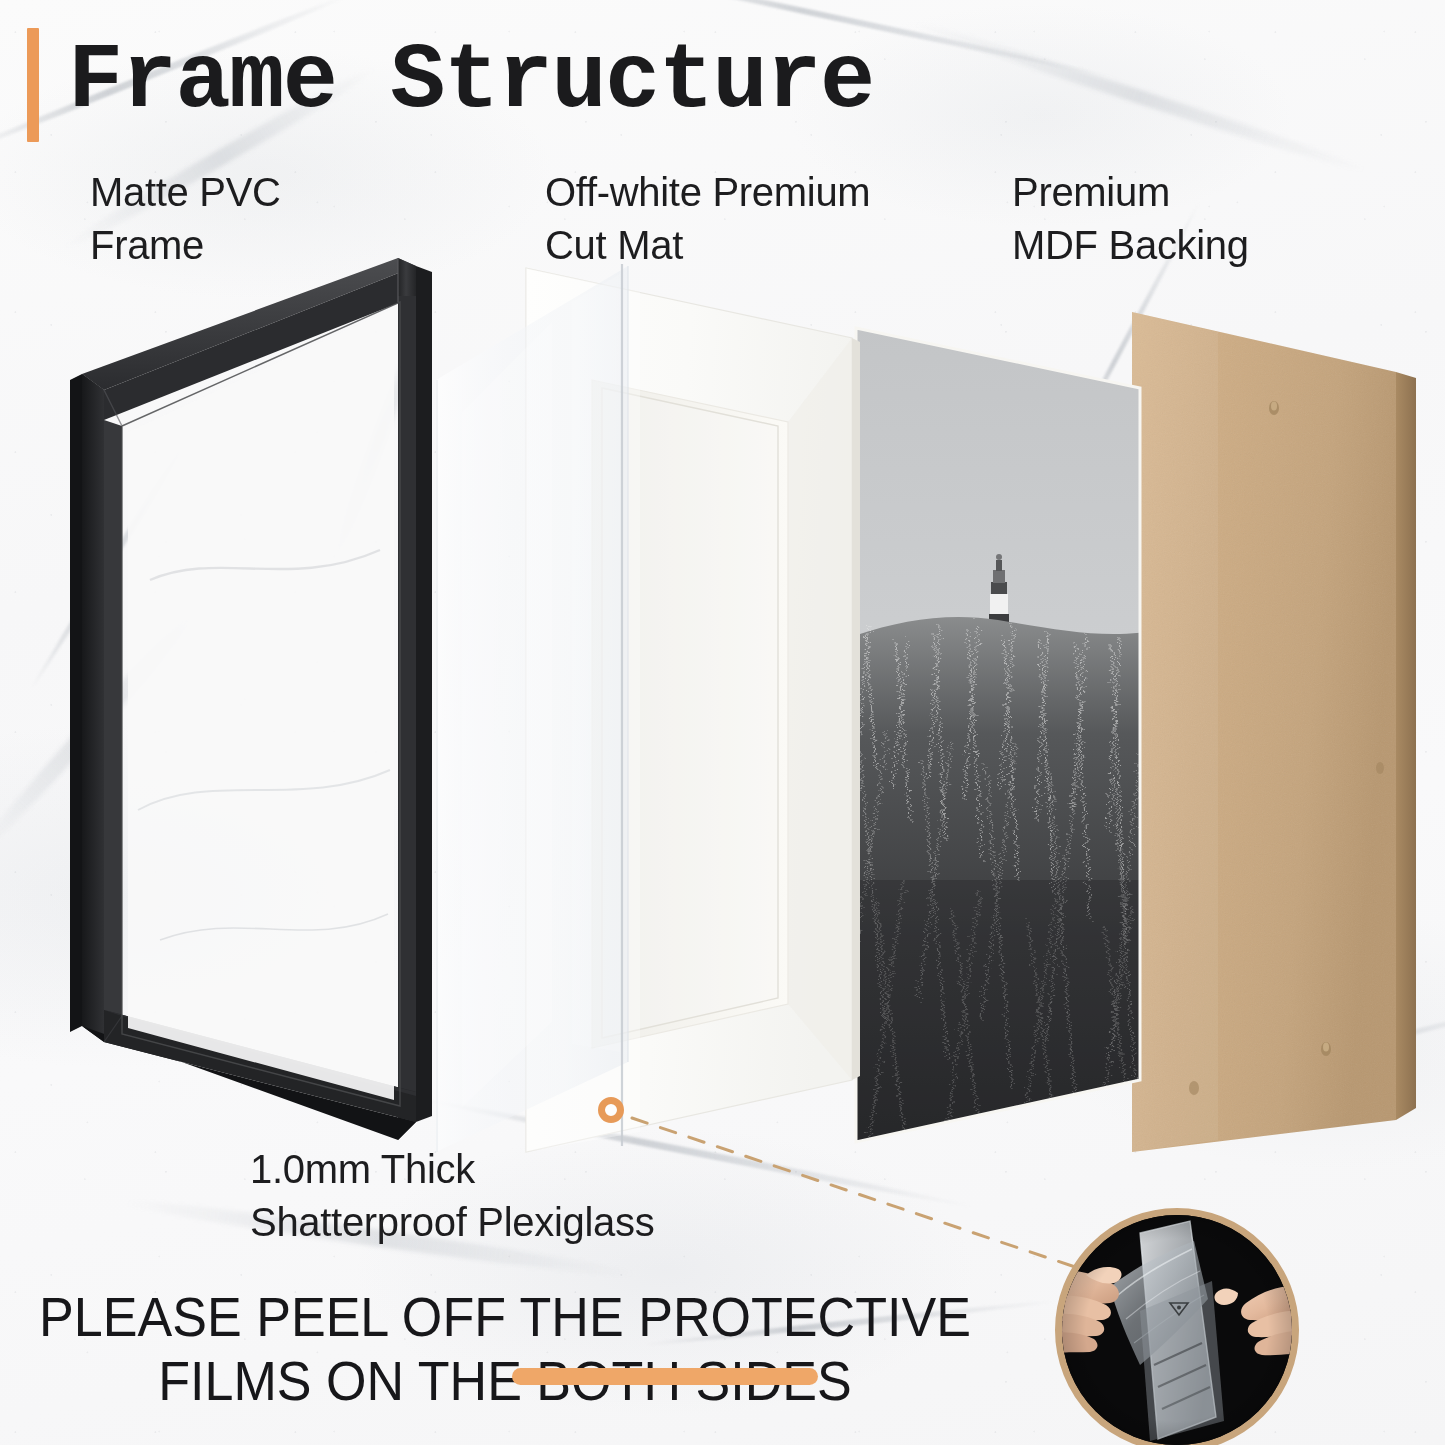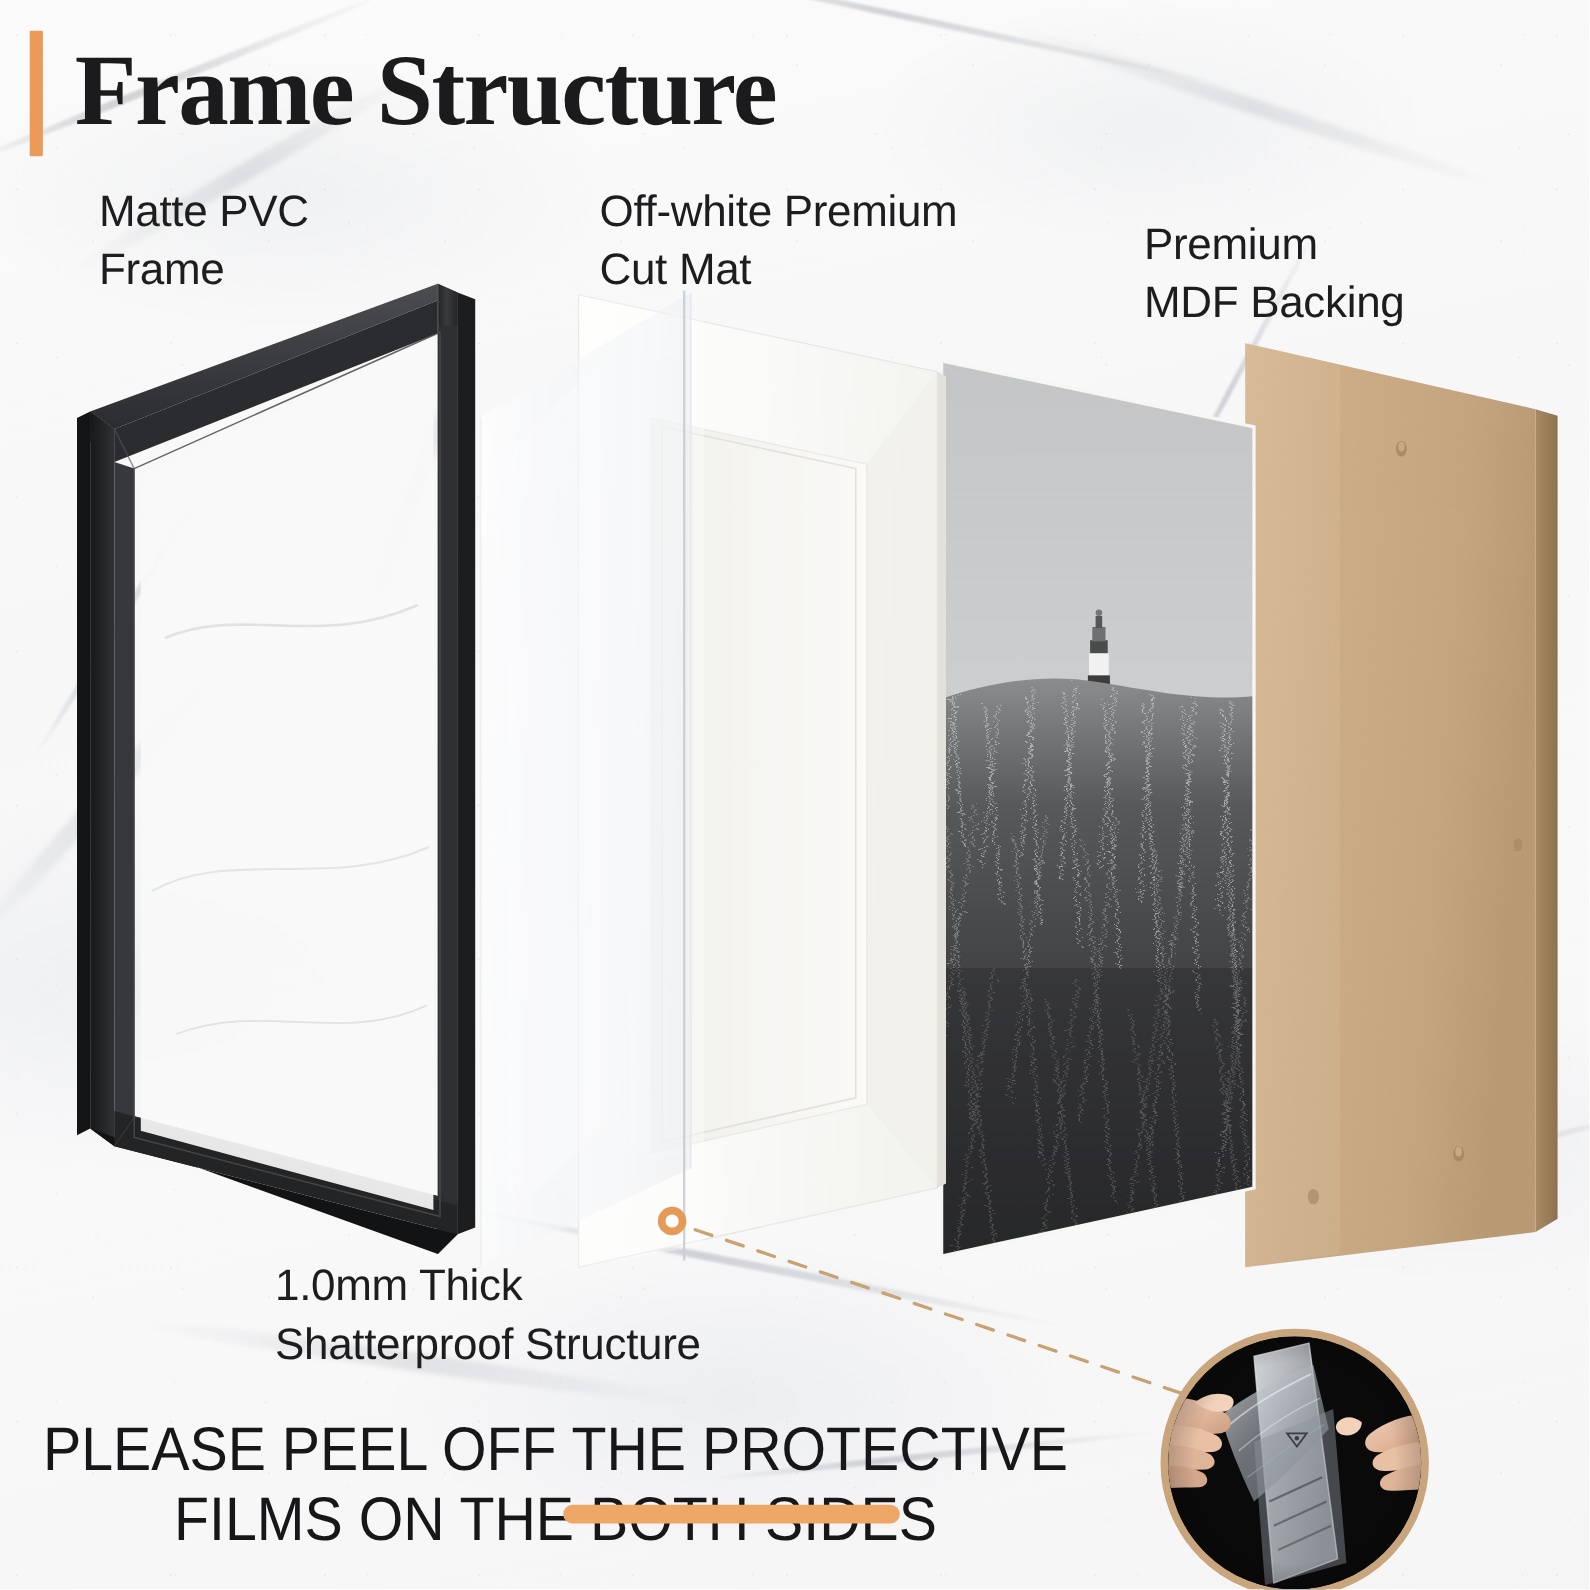--- a/index.html
+++ b/index.html
@@ -66,38 +66,38 @@
   }
   #page-title {
     position: absolute;
     left: 68px; top: 28px;
     font-size: 92px;
     font-weight: 700;
     letter-spacing: -1.5px;
     color: #1b1b1d;
     line-height: 1.18;
     white-space: nowrap;
-    font-family: Liberation Serif, serif;
+    font-family: Liberation Mono, monospace;
   }
 
   
   .callout {
     position: absolute;
     text-align: left;
     color: #1d1d1f;
     font-size: 40px;
     line-height: 1.32;
     font-weight: 400;
     letter-spacing: -0.3px;
     font-family: "Liberation Sans", sans-serif;
     white-space: pre-line;
   }
   #label-frame      { left:  90px; top: 166px; width: 380px; }
   #label-mat        { left: 545px; top: 166px; width: 430px; }
-  #label-backing    { left: 1040px; top: 166px; width: 370px; margin-top: 30px; }
+  #label-backing    { left: 1012px; top: 166px; width: 370px; }
   #label-plexiglass { left: 250px; top: 1143px; width: 580px; }
   #label-print      { left: 860px; top: 1163px; width: 260px; text-align: left; }
 
   
   .layer { position: absolute; }
 
   
   #frame-layer { left: 60px; top: 250px; width: 380px; height: 920px; }
   .frame-svg { display: block; }
 
@@ -423,21 +423,21 @@
     </svg>
   </div>
 
   <div class="callout" id="label-frame">Matte PVC
 Frame</div>
   <div class="callout" id="label-mat">Off-white Premium
 Cut Mat</div>
   <div class="callout" id="label-backing">Premium
 MDF Backing</div>
   <div class="callout" id="label-plexiglass">1.0mm Thick
-Shatterproof Structure</div>
+Shatterproof Plexiglass</div>
 
   <svg style="position:absolute;left:0;top:0;width:1445px;height:1445px;pointer-events:none;">
     <line x1="632" y1="1118" x2="1090" y2="1272" stroke="#C9A272" stroke-width="3" stroke-dasharray="16 14" stroke-linecap="round"></line>
   </svg>
   <div id="connector-dot"></div>
 
   <div id="inset-circle">
     <svg class="inset-img" width="230" height="230" viewBox="0 0 230 230">
       <defs>
         <linearGradient id="skinG" x1="0" y1="0" x2="1" y2="1">

